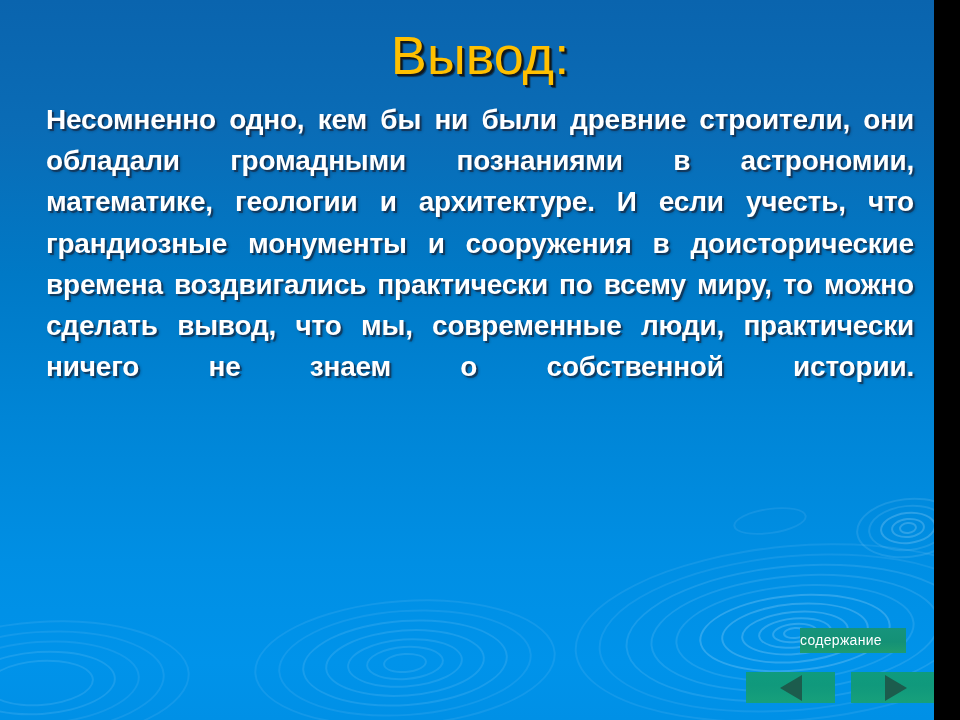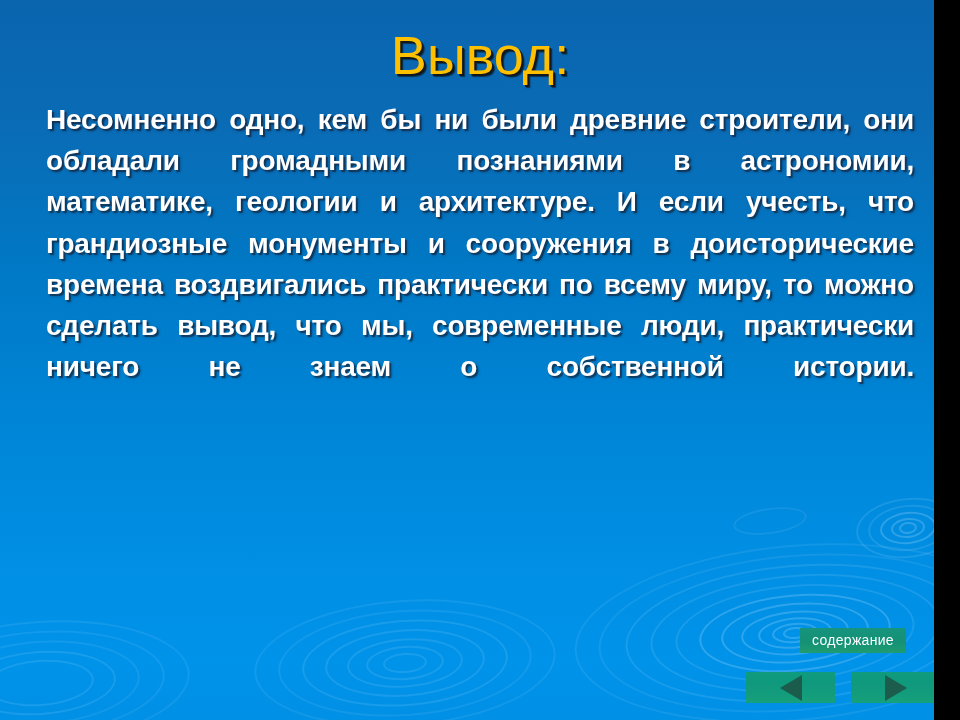--- a/index.html
+++ b/index.html
@@ -110,21 +110,20 @@
   #contents-label {
     position: absolute;
     left: 800px;
     top: 628px;
     width: 106px;
     height: 25px;
     background: linear-gradient(to bottom, #16947d 0%, #149176 55%, #1f9c6f 100%);
     color: #ffffff;
     font-size: 14px;
     line-height: 25px;
-    text-align: center;
     letter-spacing: 0.3px;
     font-weight: normal;
     white-space: nowrap;
   }
 
   .nav-btn {
     position: absolute;
     top: 672px;
     width: 89px;
     height: 31px;

